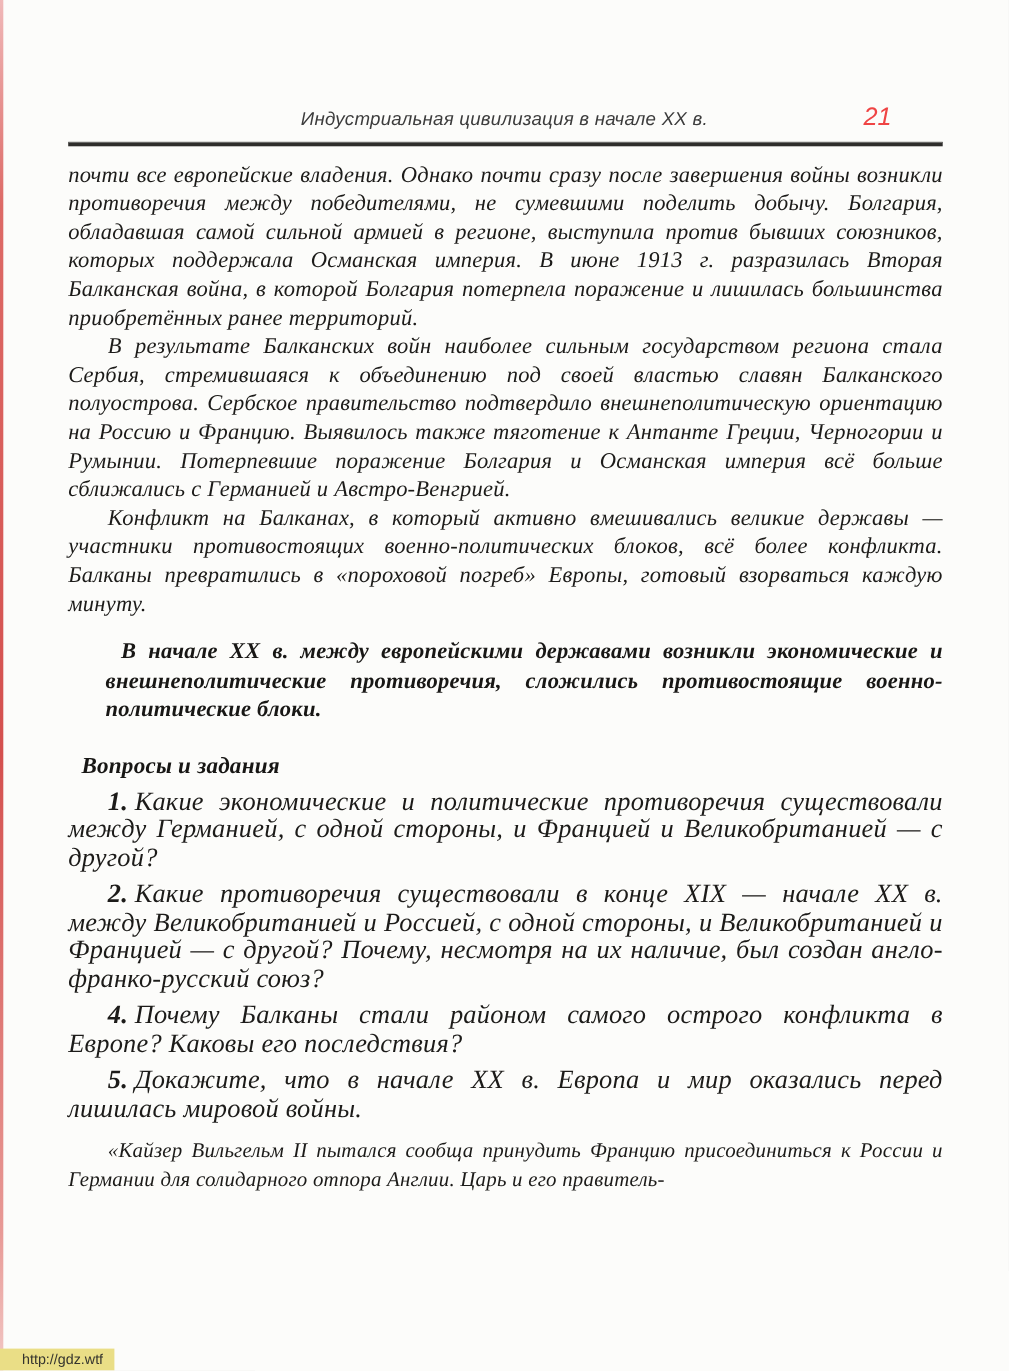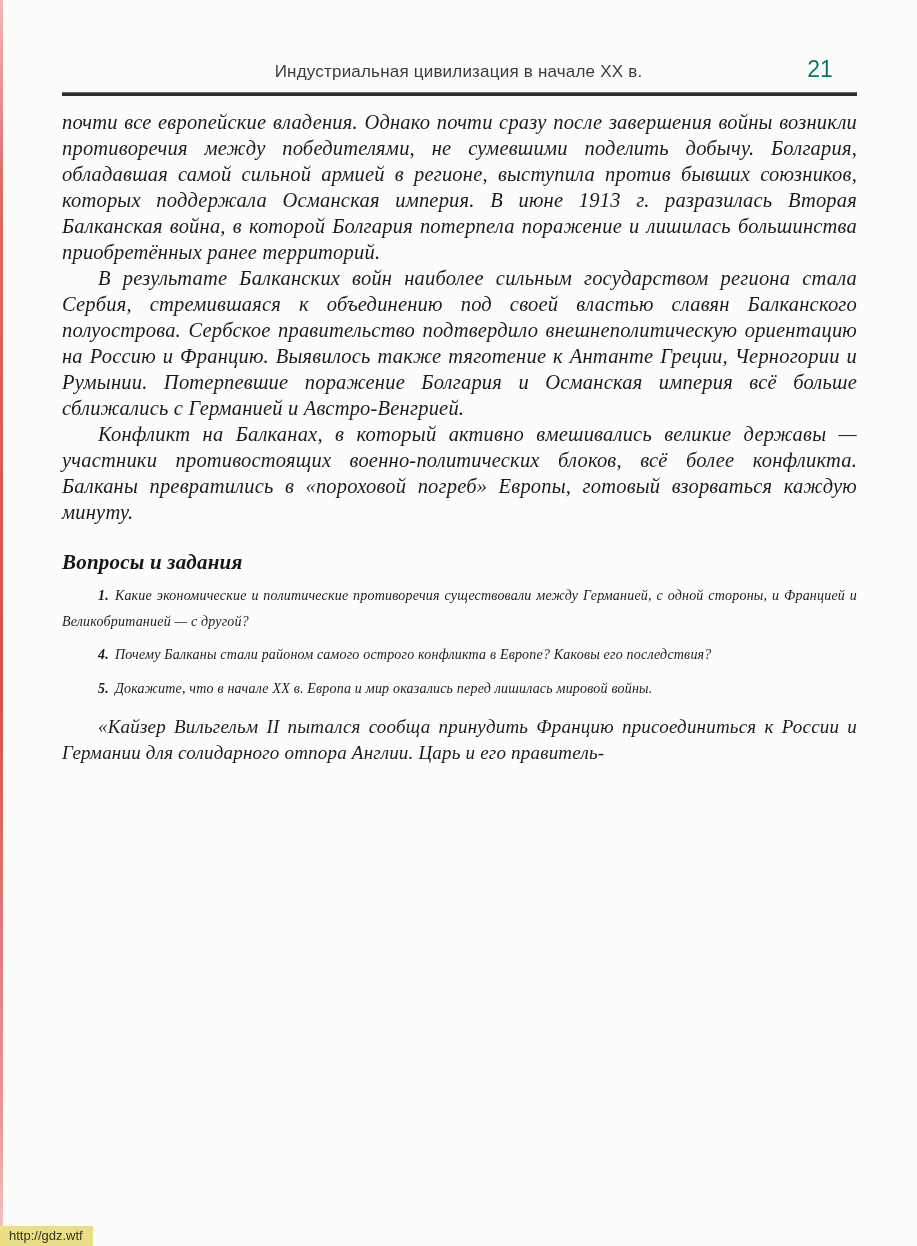--- a/index.html
+++ b/index.html
@@ -17,35 +17,37 @@
   }
   .left-edge{
     position:absolute;left:0;top:0;width:3px;height:100%;
     background:linear-gradient(to bottom,#f0b9b9 0%,#dd6a66 15%,#d4504e 55%,#e89a96 90%,#f2c9c6 100%);
   }
   header.page-header{
     display:grid;
     grid-template-columns:70px 1fr 70px;
     align-items:baseline;
     padding:56px 62px 0 62px;
+    font-style:italic;
   }
   .running-title{
     grid-column:2;
     text-align:center;
     font-family:"Liberation Sans", sans-serif;
     font-size:17px;
     color:#3c3c3c;
     letter-spacing:.2px;
   }
   .page-number{
     grid-column:3;
-    text-align:center;
+    text-align:left;
     font-family:"Liberation Sans", sans-serif;
     font-size:23px;
-    color:#0f766e;
+    color:#ef4444;
+    margin-top:37px;
   }
   .header-rule{
     margin:9px 60px 0 62px;
     height:3px;
     background:#2e2d2b;
     border-top:1px solid #6a6a68;
   }
   main.page-body{
     margin:13px 60px 0 62px;
     font-size:20.5px;
@@ -58,46 +60,46 @@
   main p{margin:0;}
   .body-p.indent{text-indent:36px;}
   .summary{
     margin:17px 0 0 34px;
     text-indent:14px;
     font-weight:bold;
     line-height:26.5px;
     color:#181715;
   }
   .section-heading{
-    margin:24px 0 4px 0;
+    margin:24px 0 4px 12px;
     font-size:21px;
     font-weight:bold;
     color:#171614;
     text-align:left;
   }
   .question{
-    font-size:14px;
+    font-size:24px;
     line-height:25.5px;
     text-indent:36px;
     margin-top:8px;
   }
   .q-num{font-weight:bold;margin-right:6px;}
   .quote{
     font-size:19px;
     line-height:25.5px;
     text-indent:36px;
     margin-top:13px;
   }
   .watermark{
     position:absolute;left:0;bottom:0;
     background:#eade86;
     color:#35342e;
     font-family:"Liberation Sans", sans-serif;
     font-size:13px;
-    padding:2px 10px 3px 9px;
+    padding:2px 10px 3px 20px;
     text-decoration:none;
     cursor:pointer;
   }
 </style>
 </head>
 <body>
 
 <div class="page">
 
   <div class="left-edge"></div>
@@ -108,25 +110,27 @@
   </header>
 
   <div class="header-rule"></div>
 
   <main class="page-body">
 
     <p class="body-p">почти все европейские владения. Однако почти сразу после завершения войны возникли противоречия между победителями, не сумевшими поделить добычу. Болгария, обладавшая самой сильной армией в регионе, выступила против бывших союзников, которых поддержала Османская империя. В июне 1913 г. разразилась Вторая Балканская война, в которой Болгария потерпела поражение и лишилась большинства приобретённых ранее территорий.</p>
     <p class="body-p indent">В результате Балканских войн наиболее сильным государством региона стала Сербия, стремившаяся к объединению под своей властью славян Балканского полуострова. Сербское правительство подтвердило внешнеполитическую ориентацию на Россию и Францию. Выявилось также тяготение к Антанте Греции, Черногории и Румынии. Потерпевшие поражение Болгария и Османская империя всё больше сближались с Германией и Австро-Венгрией.</p>
     <p class="body-p indent">Конфликт на Балканах, в который активно вмешивались великие державы — участники противостоящих военно-политических блоков, всё более конфликта. Балканы превратились в «пороховой погреб» Европы, готовый взорваться каждую минуту.</p>
 
+    <p class="summary">В начале XX в. между европейскими державами возникли экономические и внешнеполитические противоречия, сложились противостоящие военно-политические блоки.</p>
 
     <h2 class="section-heading">Вопросы и задания</h2>
 
     <p class="question"><span class="q-num">1.</span><span>Какие экономические и политические противоречия существовали между Германией, с одной стороны, и Францией и Великобританией — с другой?</span></p>
 
+    <p class="question"><span class="q-num">2.</span><span>Какие противоречия существовали в конце XIX — начале XX в. между Великобританией и Россией, с одной стороны, и Великобританией и Францией — с другой? Почему, несмотря на их наличие, был создан англо-франко-русский союз?</span></p>
 
 
     <p class="question"><span class="q-num">4.</span><span>Почему Балканы стали районом самого острого конфликта в Европе? Каковы его последствия?</span></p>
 
     <p class="question"><span class="q-num">5.</span><span>Докажите, что в начале XX в. Европа и мир оказались перед лишилась мировой войны.</span></p>
 
 
     <p class="quote">«Кайзер Вильгельм II пытался сообща принудить Францию присоединиться к России и Германии для солидарного отпора Англии. Царь и его правитель-</p>
 
   </main>

